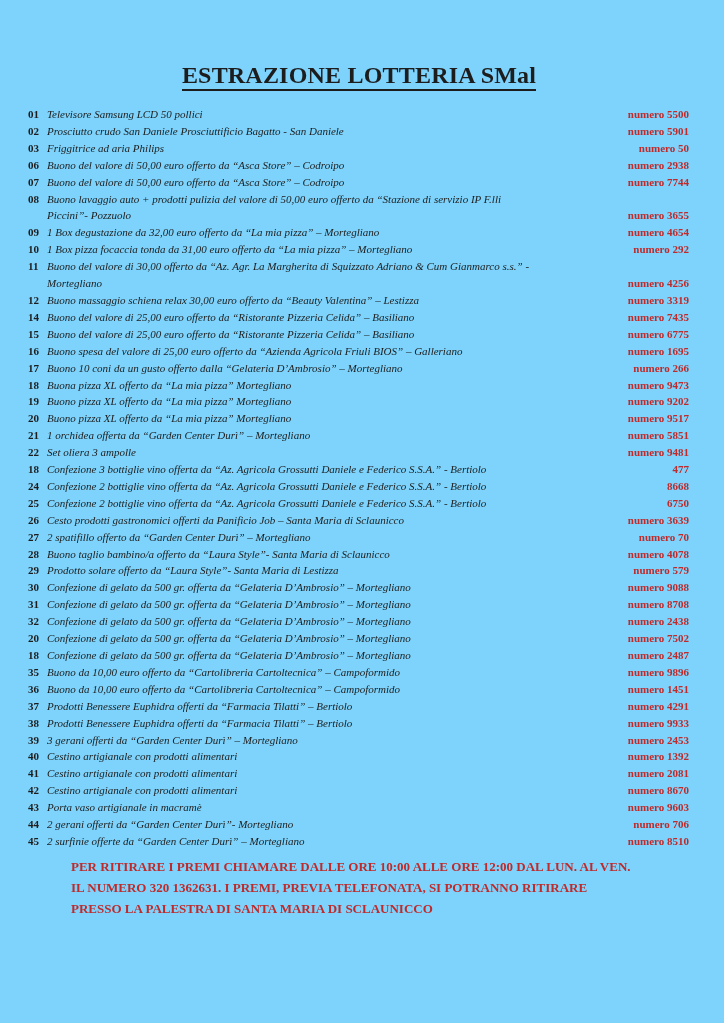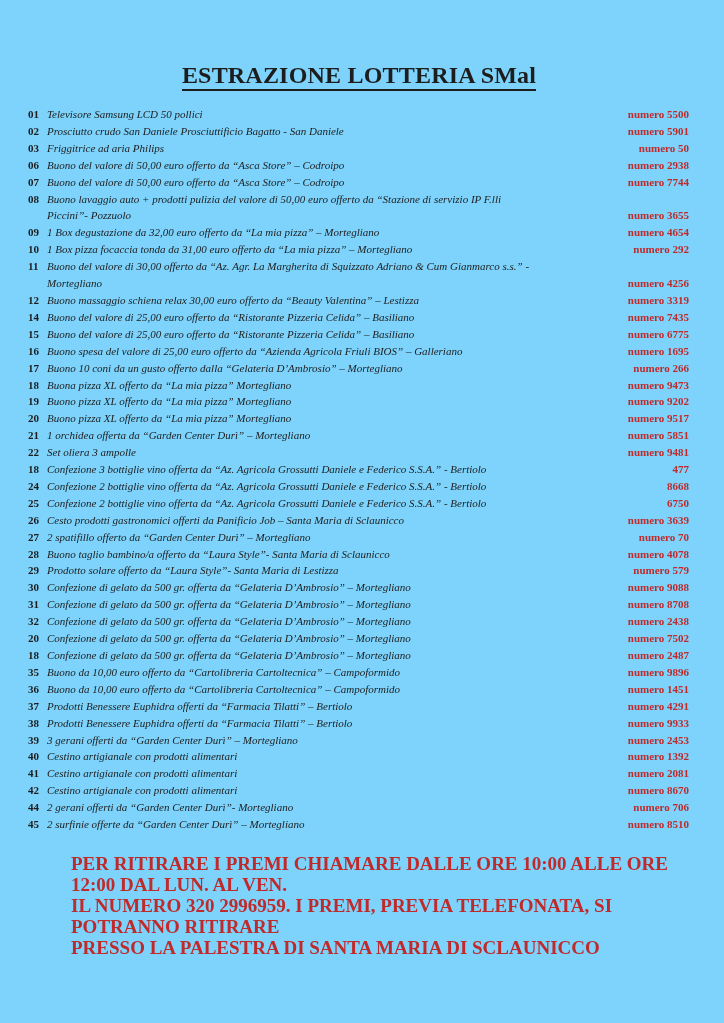--- a/index.html
+++ b/index.html
@@ -43,25 +43,25 @@
   }
   .ticket{
     position:absolute;
     right:1px;
     bottom:0;
     font-weight:bold;
     color:var(--accent,#bf2a2a);
     white-space:nowrap;
   }
   .footer{
-    margin-top:20px;
+    margin-top:6px;
     padding-left:43px;
     font-weight:bold;
     color:var(--accent,#bf2a2a);
-    font-size:19px;
+    font-size:13px;
     line-height:21px;
   }
 </style>
 </head>
 <body>
 
 <div class="page">
   <h1 class="title"><span class="underline">ESTRAZIONE LOTTERIA SMal</span></h1>
 
   <div class="prize-list" id="prize-list">
@@ -297,32 +297,37 @@
     <span class="desc">Cestino artigianale con prodotti alimentari</span>
     <span class="ticket">numero 2081</span>
   </div>
 
   <div class="row">
     <span class="pos">42</span>
     <span class="desc">Cestino artigianale con prodotti alimentari</span>
     <span class="ticket">numero 8670</span>
   </div>
 
+  <div class="row">
+    <span class="pos">43</span>
+    <span class="desc">Porta vaso artigianale in macramè</span>
+    <span class="ticket">numero 9603</span>
+  </div>
 
   <div class="row">
     <span class="pos">44</span>
     <span class="desc">2 gerani offerti da “Garden Center Durì”- Mortegliano</span>
     <span class="ticket">numero 706</span>
   </div>
 
   <div class="row">
     <span class="pos">45</span>
     <span class="desc">2 surfinie offerte da “Garden Center Durì” – Mortegliano</span>
     <span class="ticket">numero 8510</span>
   </div>
 </div>
 
   <div class="footer">
     <div>PER RITIRARE I PREMI CHIAMARE DALLE ORE 10:00 ALLE ORE 12:00 DAL LUN. AL VEN.</div>
-    <div>IL NUMERO 320 2996959. I PREMI, PREVIA TELEFONATA,  SI POTRANNO RITIRARE</div>
+    <div>IL NUMERO 320 1362631. I PREMI, PREVIA TELEFONATA,  SI POTRANNO RITIRARE</div>
     <div>PRESSO LA PALESTRA DI SANTA MARIA DI SCLAUNICCO</div>
   </div>
 </div>
 
 </body></html>

